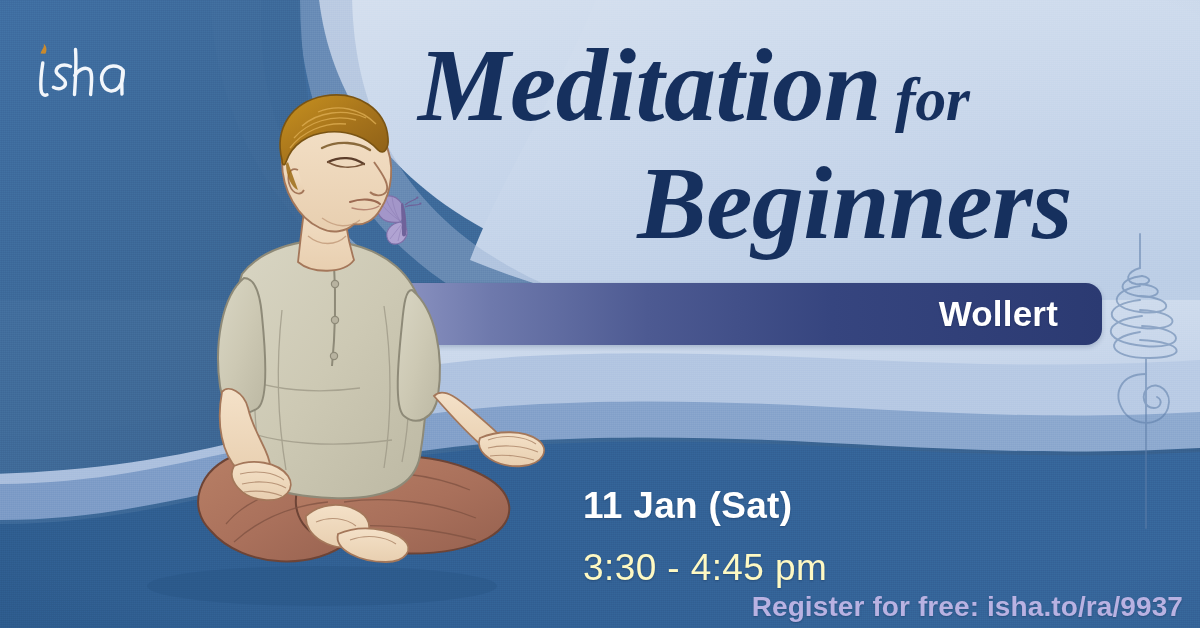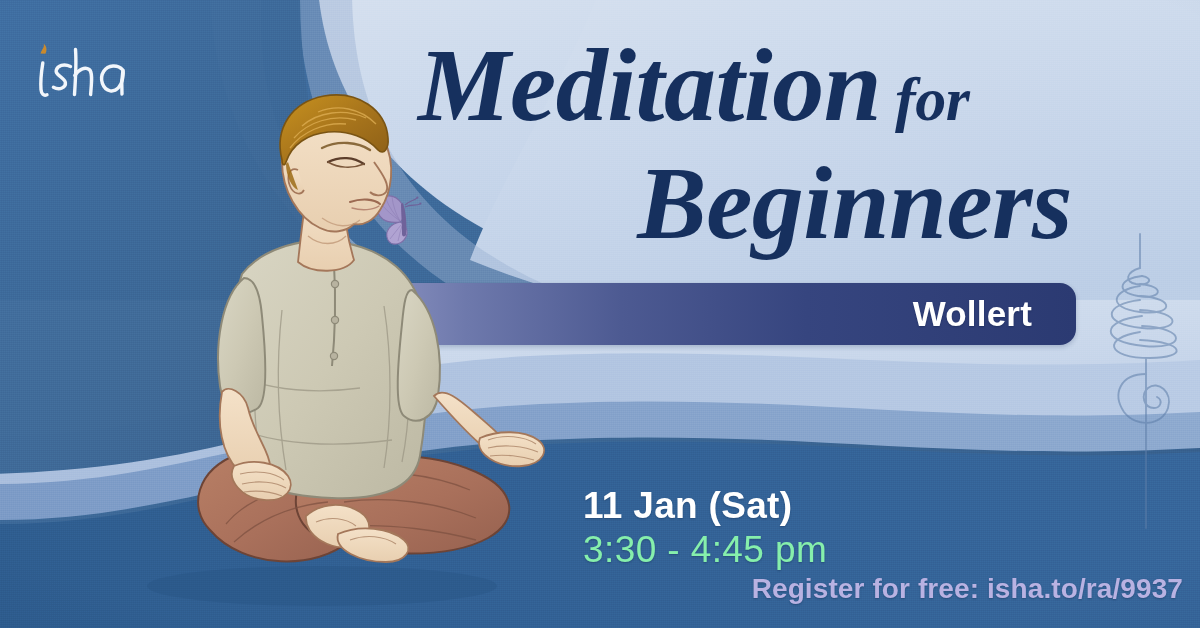--- a/index.html
+++ b/index.html
@@ -64,21 +64,21 @@
     font-size:104px;
     text-align:right;
     white-space:nowrap;
     margin-top:16px;
     padding-right:6px;
   }
 
   
   .loc-badge{
     position:absolute;
-    left:366px; top:283px;
+    left:392px; top:283px;
     width:710px; height:62px;
     border-radius:0 16px 16px 0;
     background:linear-gradient(90deg,#8d94c2 0%, #6e79ac 14%, #4d5a92 36%, #36457f 62%, #2b3a72 100%);
     box-shadow:0 2px 5px rgba(20,40,80,.22);
     display:flex; align-items:center; justify-content:flex-end;
     padding-right:44px;
   }
   .loc-text{
     color:#ffffff;
     font-size:35px;
@@ -96,26 +96,26 @@
   .d-date{
     color:#ffffff;
     font-size:37px;
     font-weight:700;
     letter-spacing:.3px;
     line-height:1.14;
     text-shadow:0 1px 2px rgba(10,30,60,.30);
     margin-top:40px;
   }
   .d-time{
-    color:#86efac;
+    color:#fef9c3;
     font-size:37px;
     font-weight:400;
     letter-spacing:.4px;
     line-height:1.25;
-    margin-top:0;
+    margin-top:18px;
     text-shadow:0 1px 2px rgba(10,30,60,.30);
   }
   .d-register{
     color:#b9b2e2;
     font-size:28px;
     font-weight:700;
     letter-spacing:.1px;
     text-shadow:0 1px 2px rgba(10,30,60,.30);
     text-align:right;
   }

